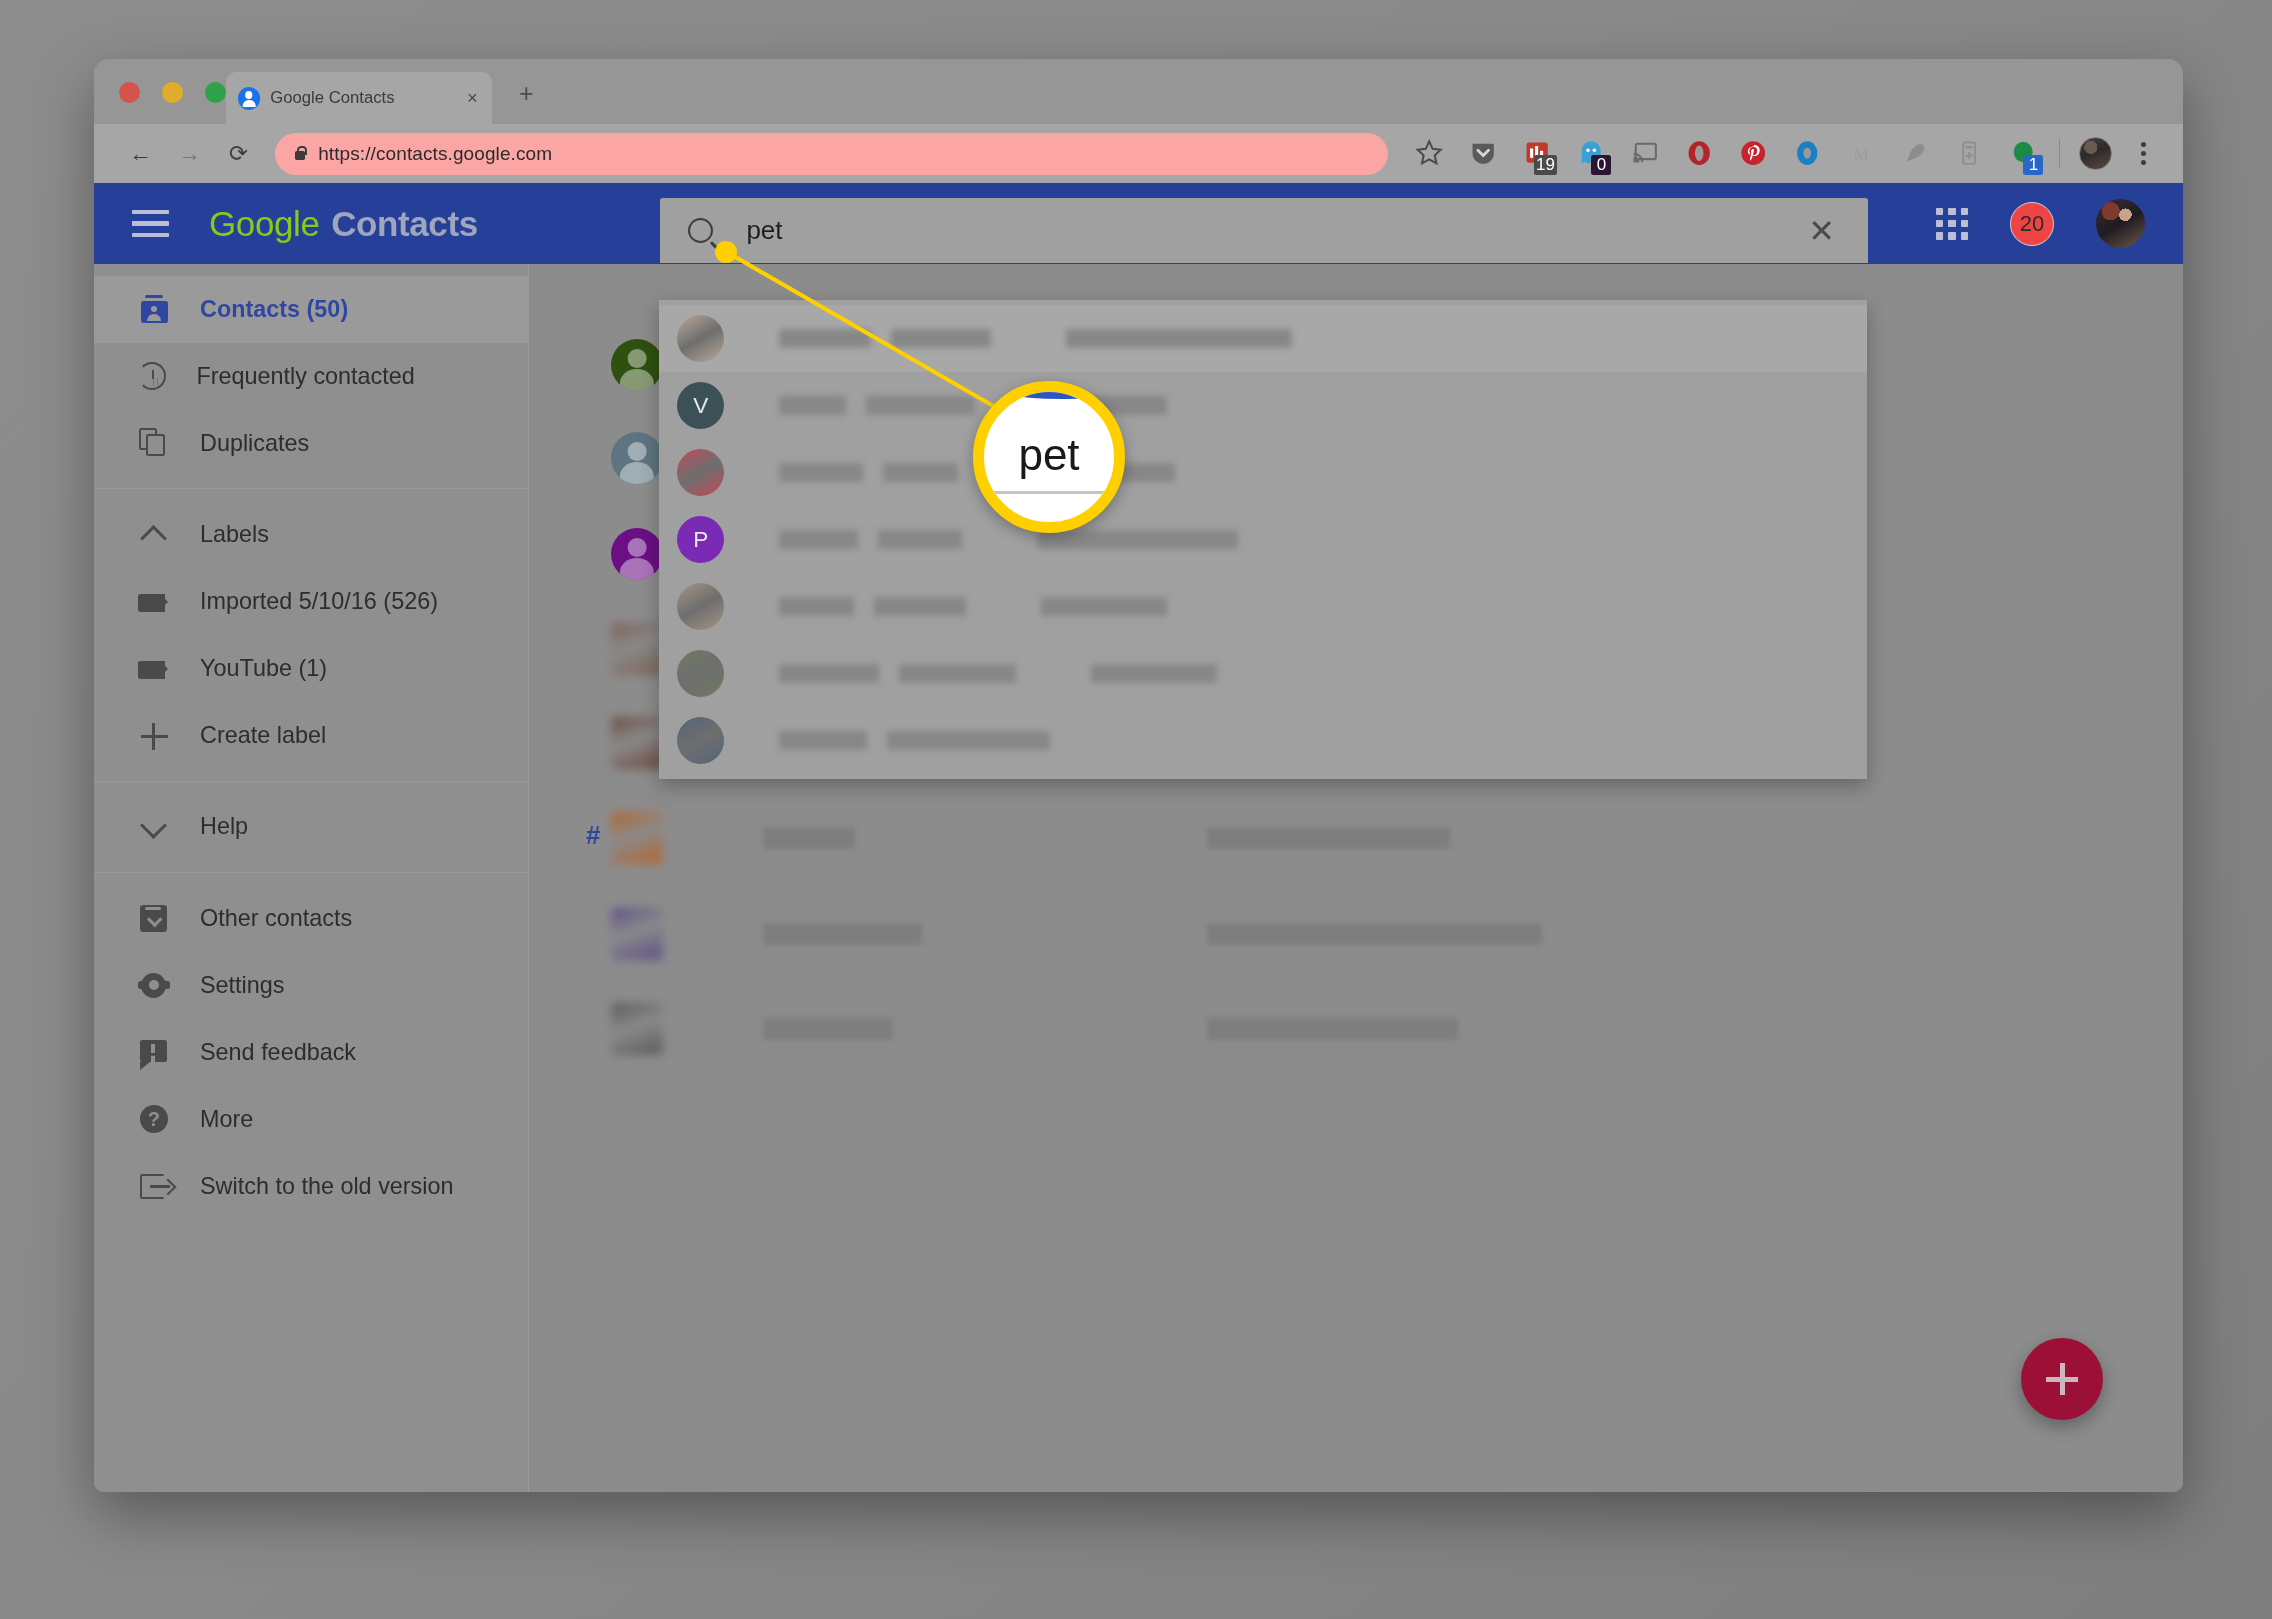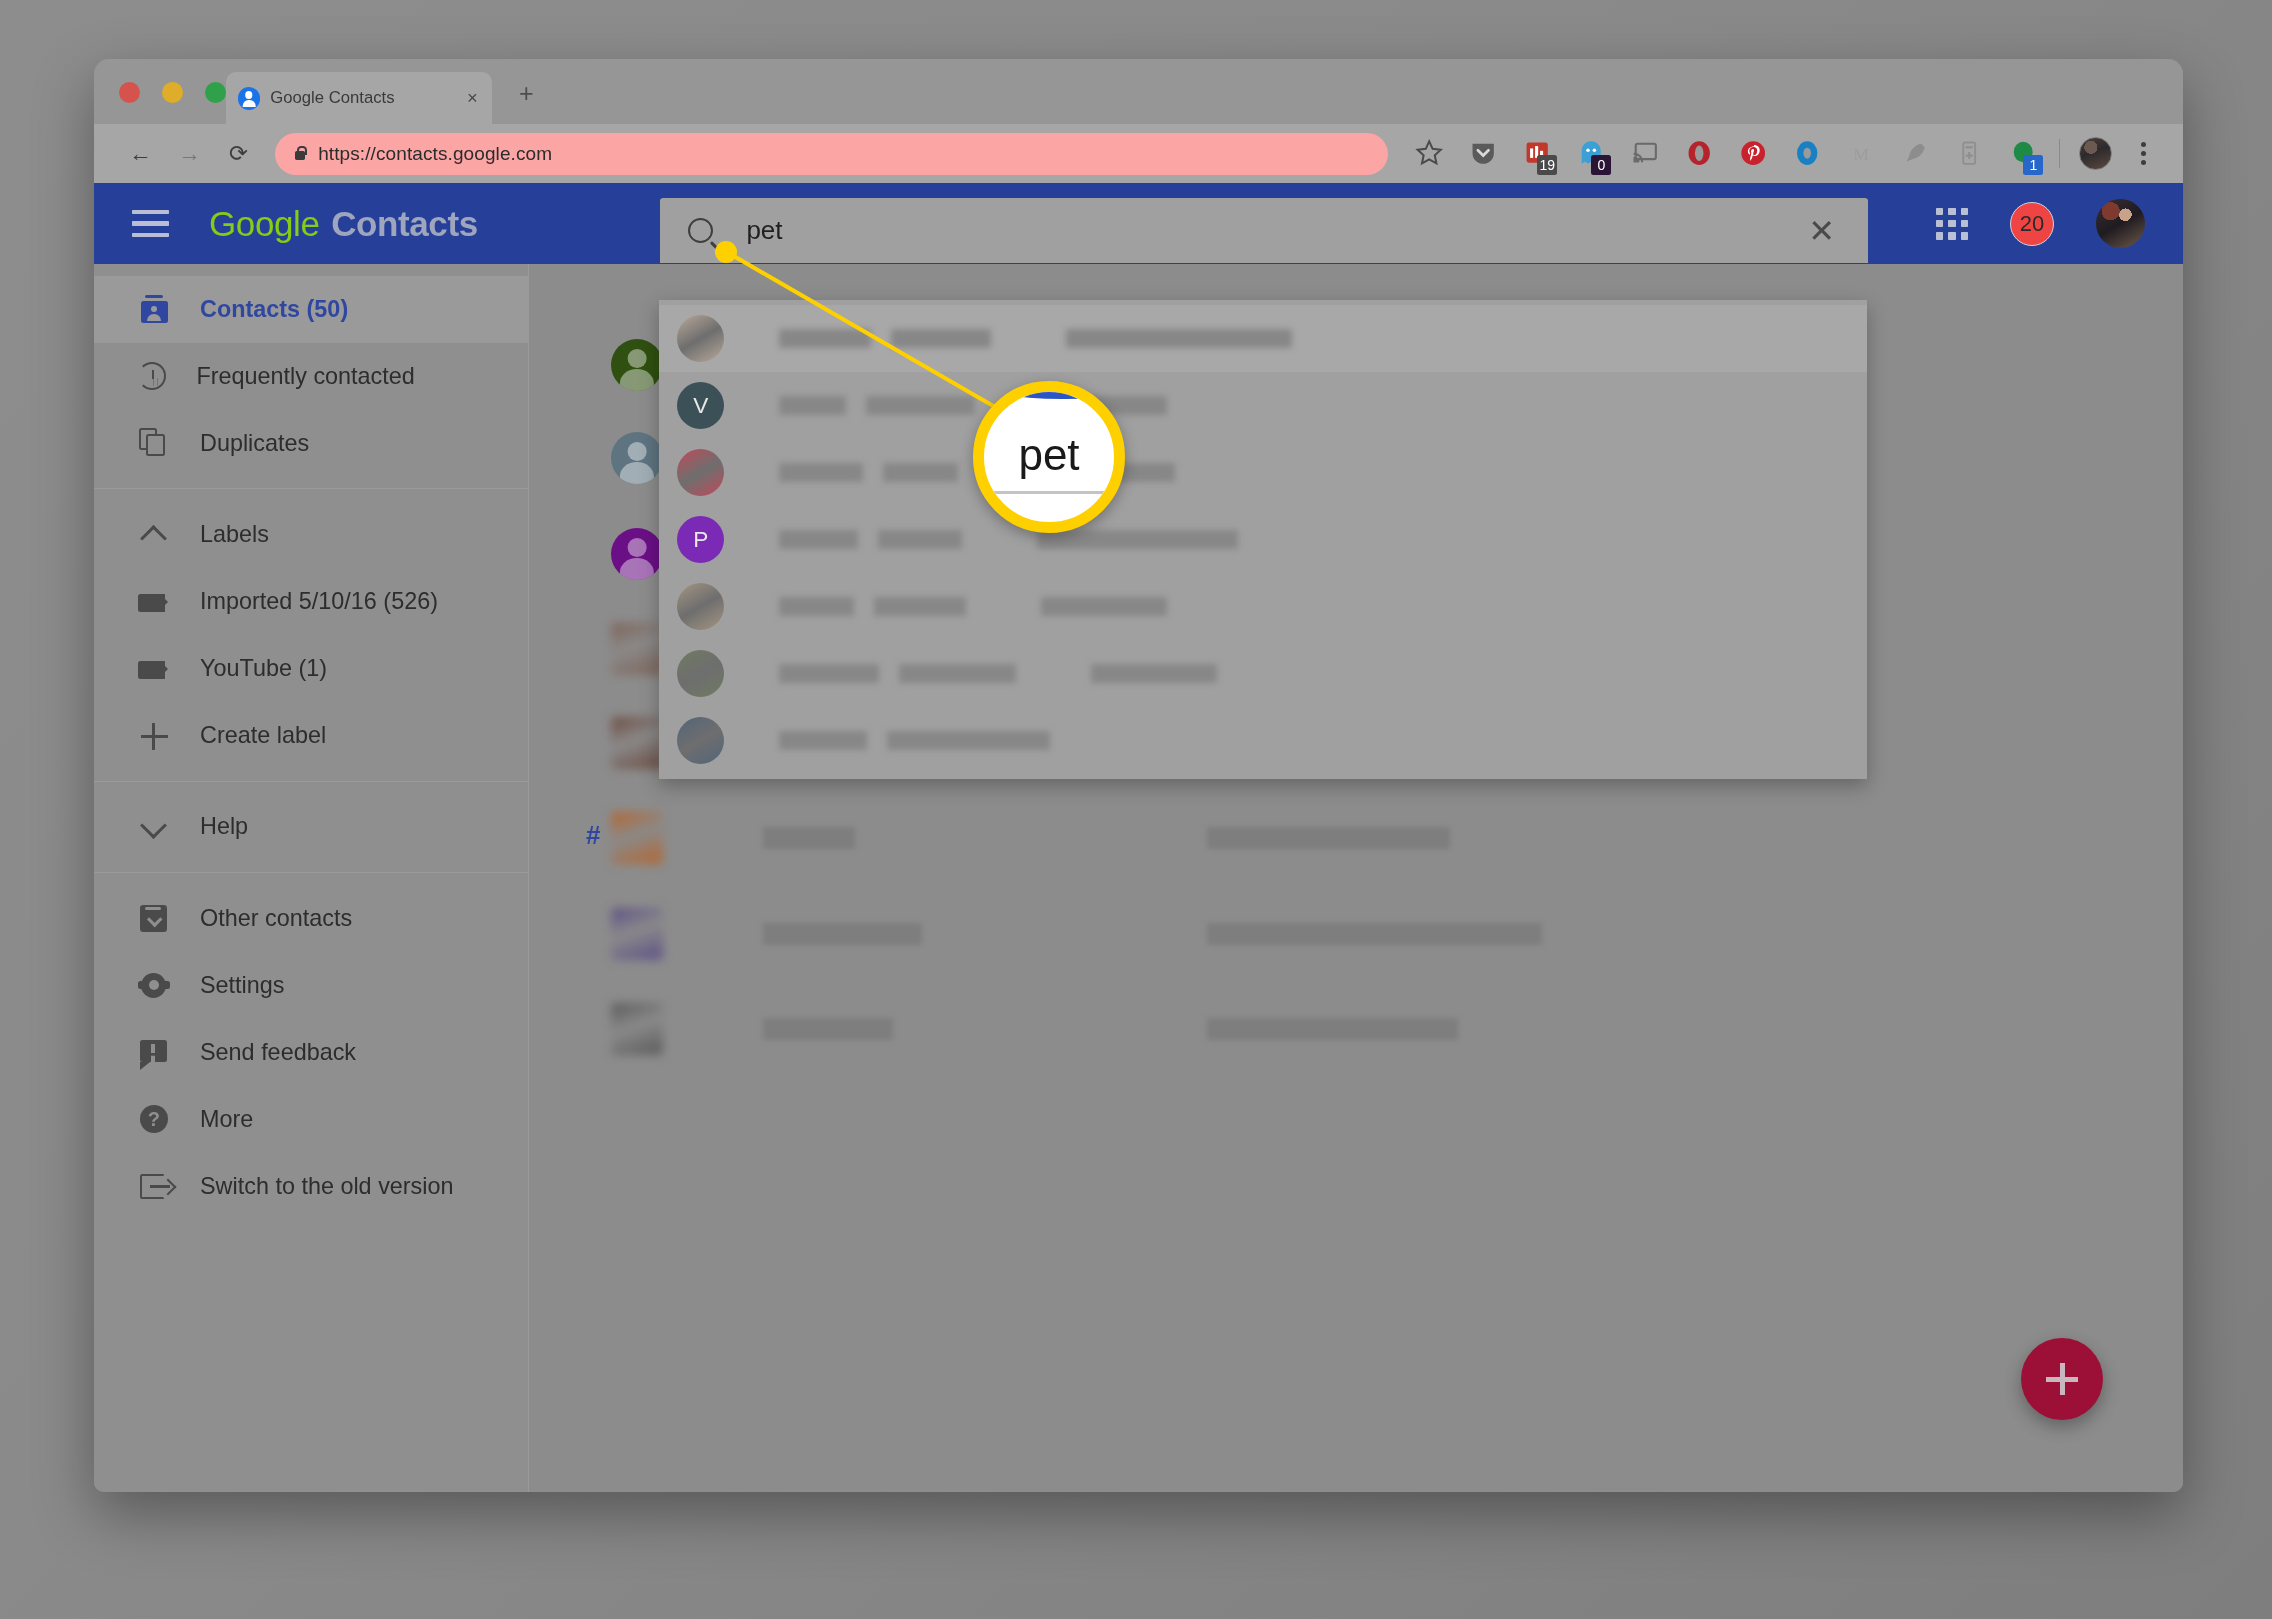--- a/index.html
+++ b/index.html
@@ -102,21 +102,21 @@
     position:absolute; right:18.4px; top:0; height:59px;
     display:flex; align-items:center; gap:0;
   }
   .ext{
     width:54px; height:59px; display:flex; align-items:center; justify-content:center;
     position:relative;
   }
   .badge{
     position:absolute; right:6.7px; bottom:8.4px;
     min-width:20px;height:20px; border-radius:2.5px;
-    font-size:14px; color:#fff; display:flex;align-items:center;justify-content:center;
+    font-size:17px; color:#fff; display:flex;align-items:center;justify-content:center;
     padding:0 2.5px; font-family:"Liberation Sans",sans-serif;
   }
   .toolbar-sep{ width:1.7px;height:28.4px;background:#8a8a8a;margin:0 8.4px;}
   #browser-avatar{
     width:33px;height:33px;border-radius:50%;
     background:
       radial-gradient(circle at 35% 30%, #6b5a52 0 22%, transparent 22%),
       linear-gradient(160deg,#4c3f3a 0%,#2e2a2c 45%,#5d4a42 100%);
     border:0.8px solid #7a7a7a;
   }

